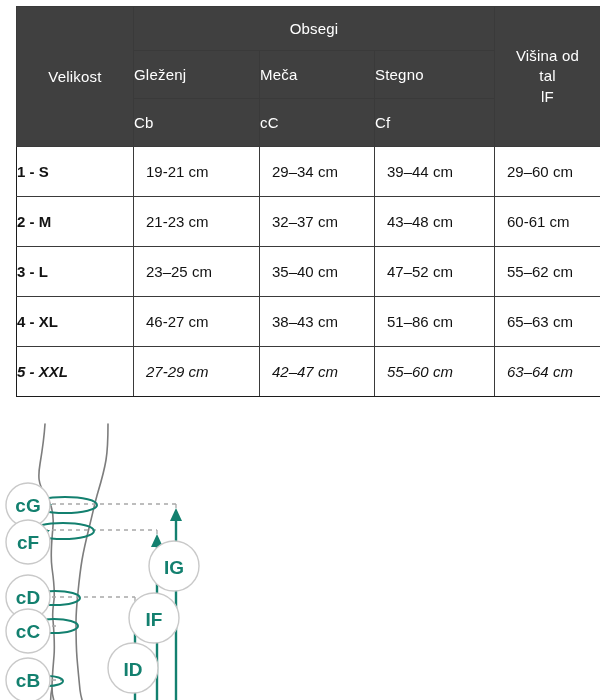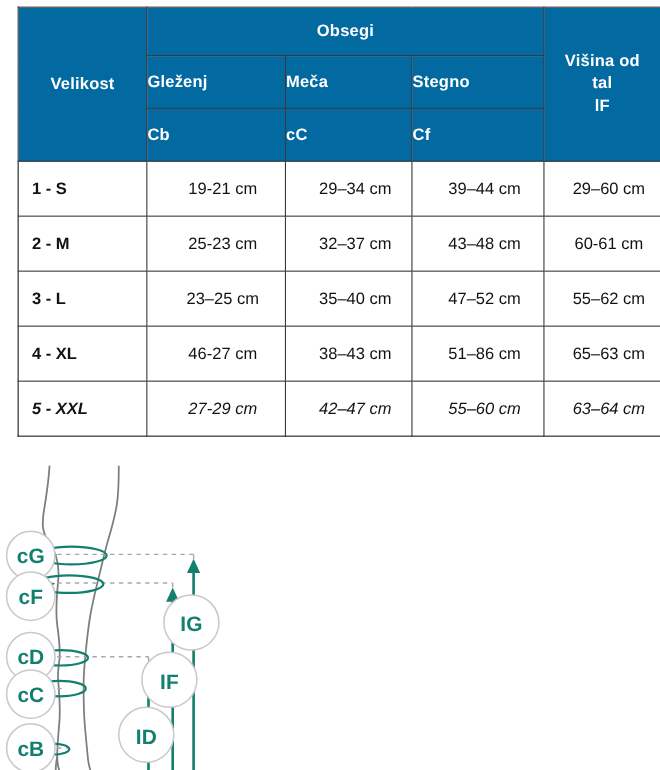--- a/index.html
+++ b/index.html
@@ -29,44 +29,43 @@
     border-collapse: collapse;
     width: 584px;
     table-layout: fixed;
   }
   table.size-table th,
   table.size-table td {
     border: 1px solid #3a3a3a;
     padding: 0;
   }
   th.hd {
-    background: #0369a1;
+    background: #404040;
     color: #ffffff;
     font-size: 15px;
-    font-weight: bold;
+    font-weight: normal;
     letter-spacing: 0.2px;
     border-color: #1c1c1c;
   }
   th.hd-center { text-align: center; }
   th.hd-left   { text-align: left; padding-left: 12px; margin-left: 44px; }
   th.velikost  { text-align: center; vertical-align: middle; }
   th.visina    { text-align: center; vertical-align: middle; line-height: 1.35; }
 
   tbody td {
     height: 50px;
     font-size: 15px;
     color: #121212;
     border-color: #6e6e6e;
     vertical-align: middle;
   }
   tbody tr td:first-child {
     font-weight: bold;
-    padding-left: 12px;
-  }
-  tbody td.val { padding-left: 12px; text-align: center; }
+  }
+  tbody td.val { padding-left: 12px; }
   tbody tr:first-child td { border-top-color: #1c1c1c; }
   tbody tr:last-child td { border-bottom-color: #1c1c1c; font-style: italic; }
   tbody td:first-child { border-left-color: #1c1c1c; }
   tbody td:last-child { border-right-color: #1c1c1c; }
 
   
   col.c-size { width: 117px; }
   col.c-a    { width: 126px; }
   col.c-b    { width: 115px; }
   col.c-c    { width: 120px; }
@@ -126,21 +125,21 @@
       <tbody>
         <tr>
           <td>1 - S</td>
           <td class="val">19-21 cm</td>
           <td class="val">29–34 cm</td>
           <td class="val">39–44 cm</td>
           <td class="val">29–60 cm</td>
         </tr>
         <tr>
           <td>2 - M</td>
-          <td class="val">25-23 cm</td>
+          <td class="val">21-23 cm</td>
           <td class="val">32–37 cm</td>
           <td class="val">43–48 cm</td>
           <td class="val">60-61 cm</td>
         </tr>
         <tr>
           <td>3 - L</td>
           <td class="val">23–25 cm</td>
           <td class="val">35–40 cm</td>
           <td class="val">47–52 cm</td>
           <td class="val">55–62 cm</td>

